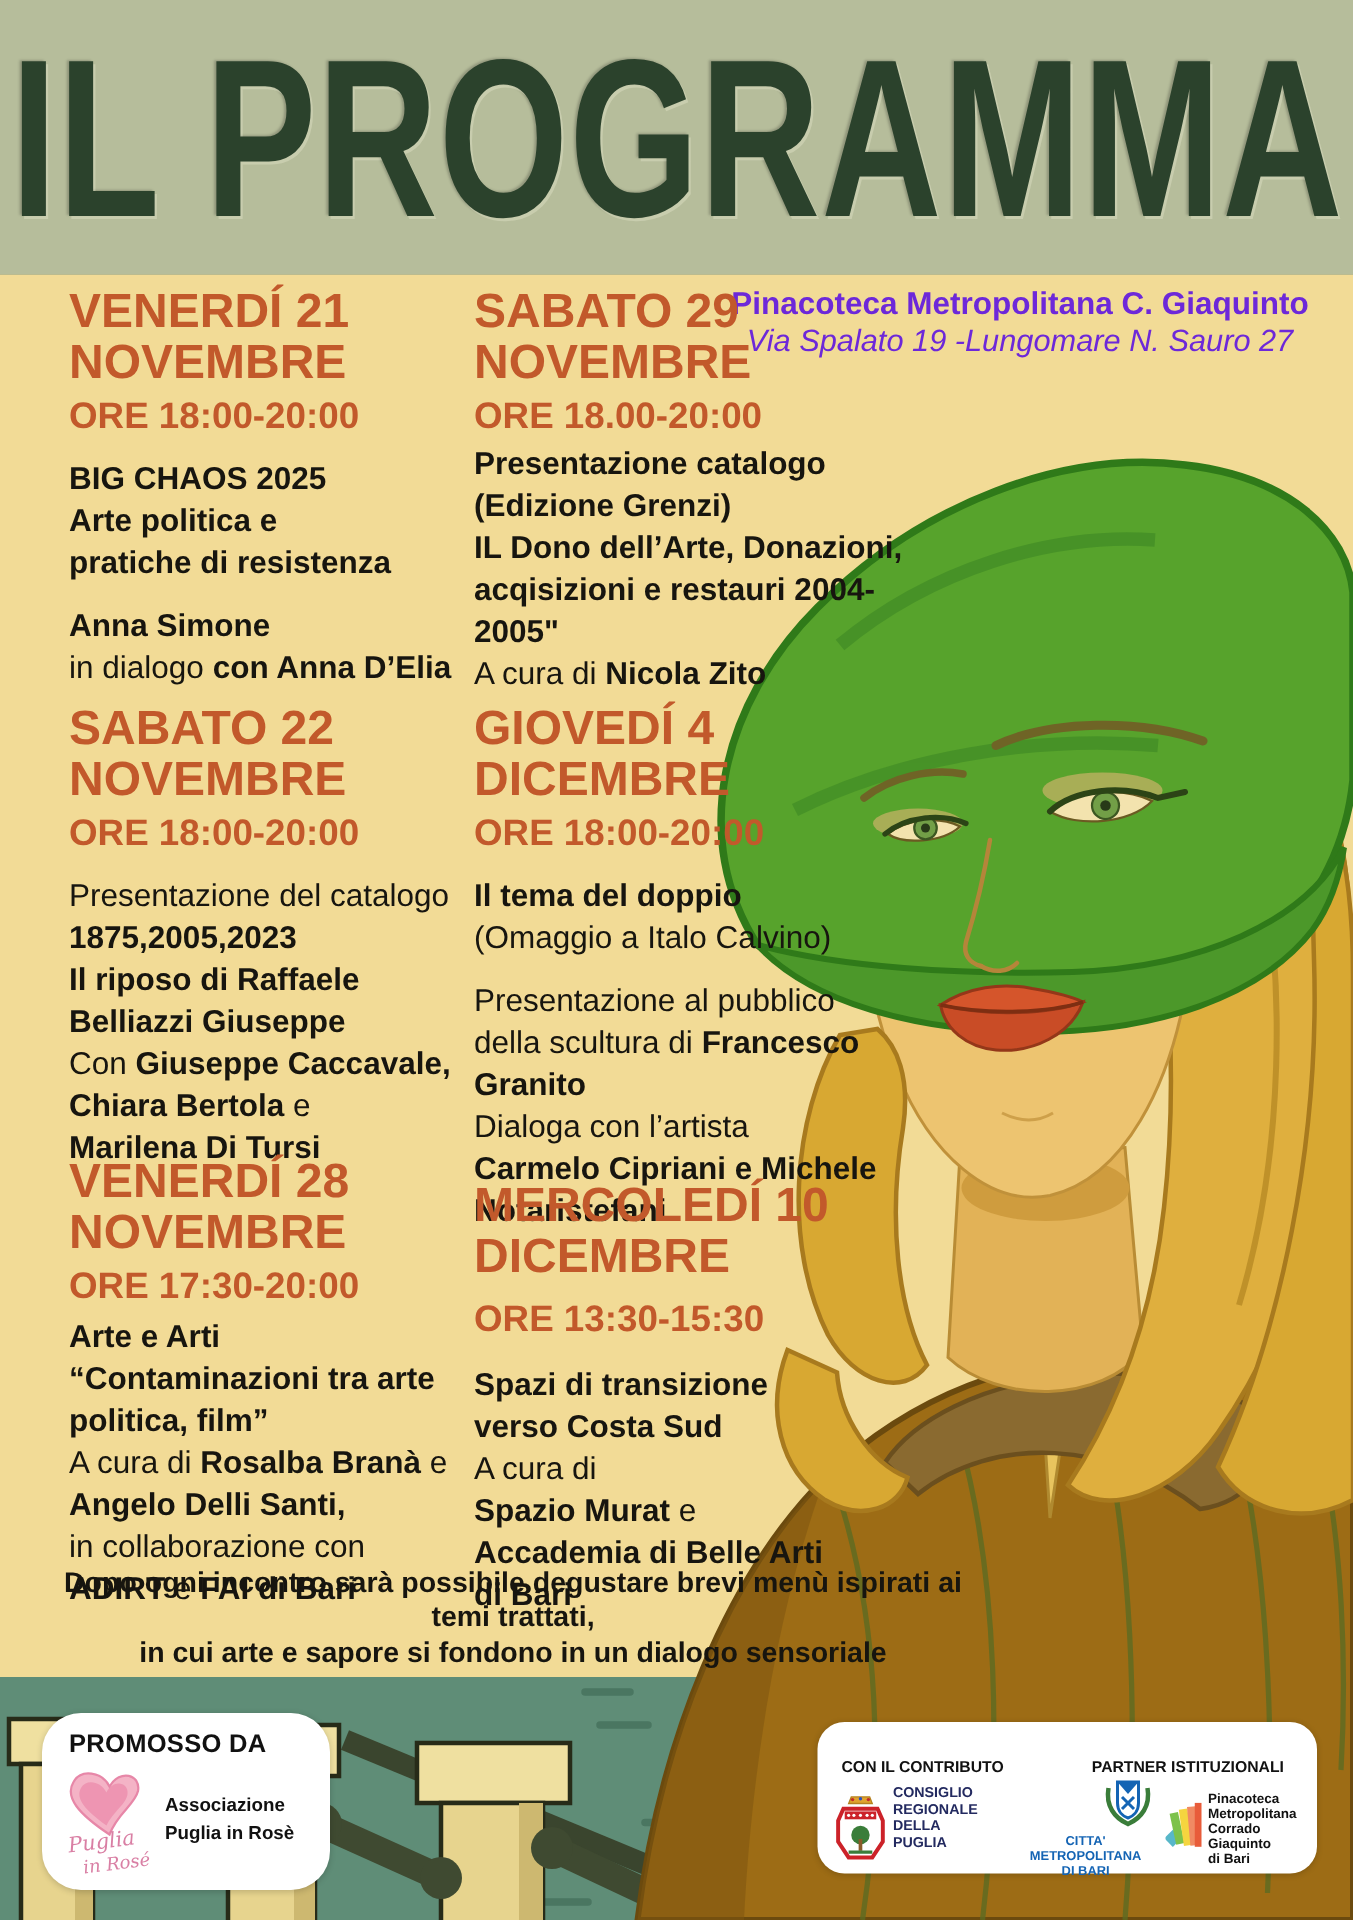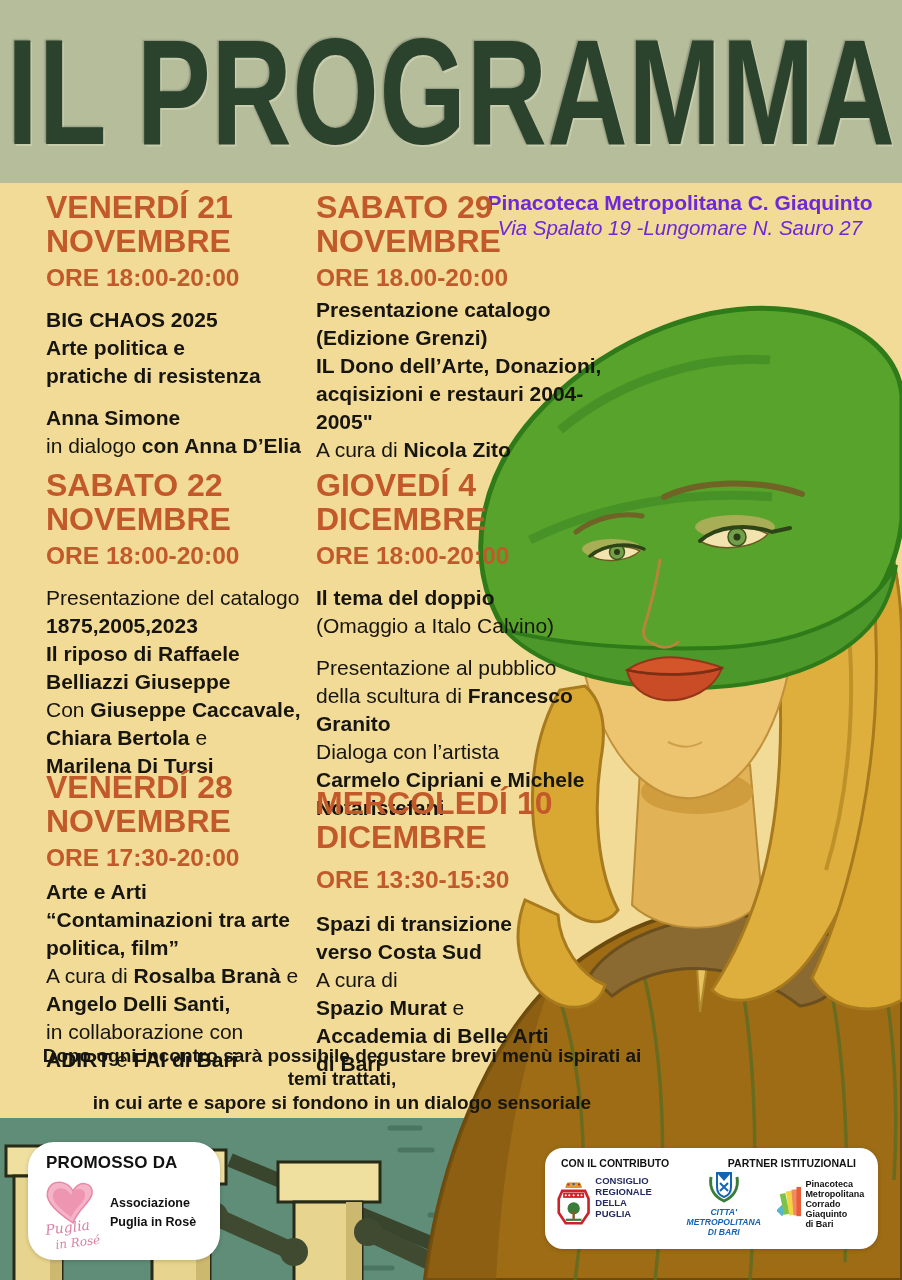--- a/index.html
+++ b/index.html
@@ -39,26 +39,26 @@
   .note{position:absolute;left:36px;top:1044px;width:612px;z-index:3;text-align:center;
         font-weight:bold;font-size:19px;line-height:1.23;color:#17150f;
         white-space:pre-line;}
   
   .wbox{position:absolute;background:#fff;z-index:4;box-shadow:0 1px 4px rgba(0,0,0,.18);}
   .promosso{left:28px;top:1142px;width:192px;height:118px;border-radius:26px;}
   .promosso .plabel{font-size:17px;font-weight:bold;margin:11px 0 0 18px;color:#111;letter-spacing:.2px;}
   .prow{display:flex;align-items:center;padding:0 6px 0 10px;}
   .porg{font-size:12.5px;font-weight:bold;color:#111;white-space:pre-line;line-height:1.5;margin-left:2px;}
   .contributo{left:545px;top:1148px;width:333px;height:101px;border-radius:18px;padding:0;}
-  .cheaders{display:flex;justify-content:space-between;padding:9px 22px 0 16px;
+  .cheaders{display:flex;justify-content:space-between;padding:24px 22px 0 16px;
             font-size:10.5px;font-weight:bold;color:#111;}
   .clogos{display:flex;align-items:center;margin-top:2px;padding:0 8px 0 12px;}
   .clogo-item{display:flex;}
   .consiglio-txt{font-size:9.5px;font-weight:bold;color:#232a60;line-height:1.15;white-space:pre-line;margin-left:5px;}
-  .bari-item{display:flex;flex-direction:column;align-items:center;margin-left:22px;width:126px;font-style:italic;}
+  .bari-item{display:flex;flex-direction:column;align-items:flex-end;margin-left:22px;width:126px;}
   .bari-txt{font-size:8.6px;font-weight:bold;color:#1464b4;text-align:center;line-height:1.15;white-space:pre-line;margin-top:1px;}
   .pina-item{display:flex;align-items:center;margin-left:8px;}
   .pina-txt{font-size:9px;font-weight:bold;color:#111;line-height:1.12;white-space:pre-line;margin-left:4px;}
 </style>
 </head>
 <body>
 
 <div class="poster">
 
   <div class="band">

